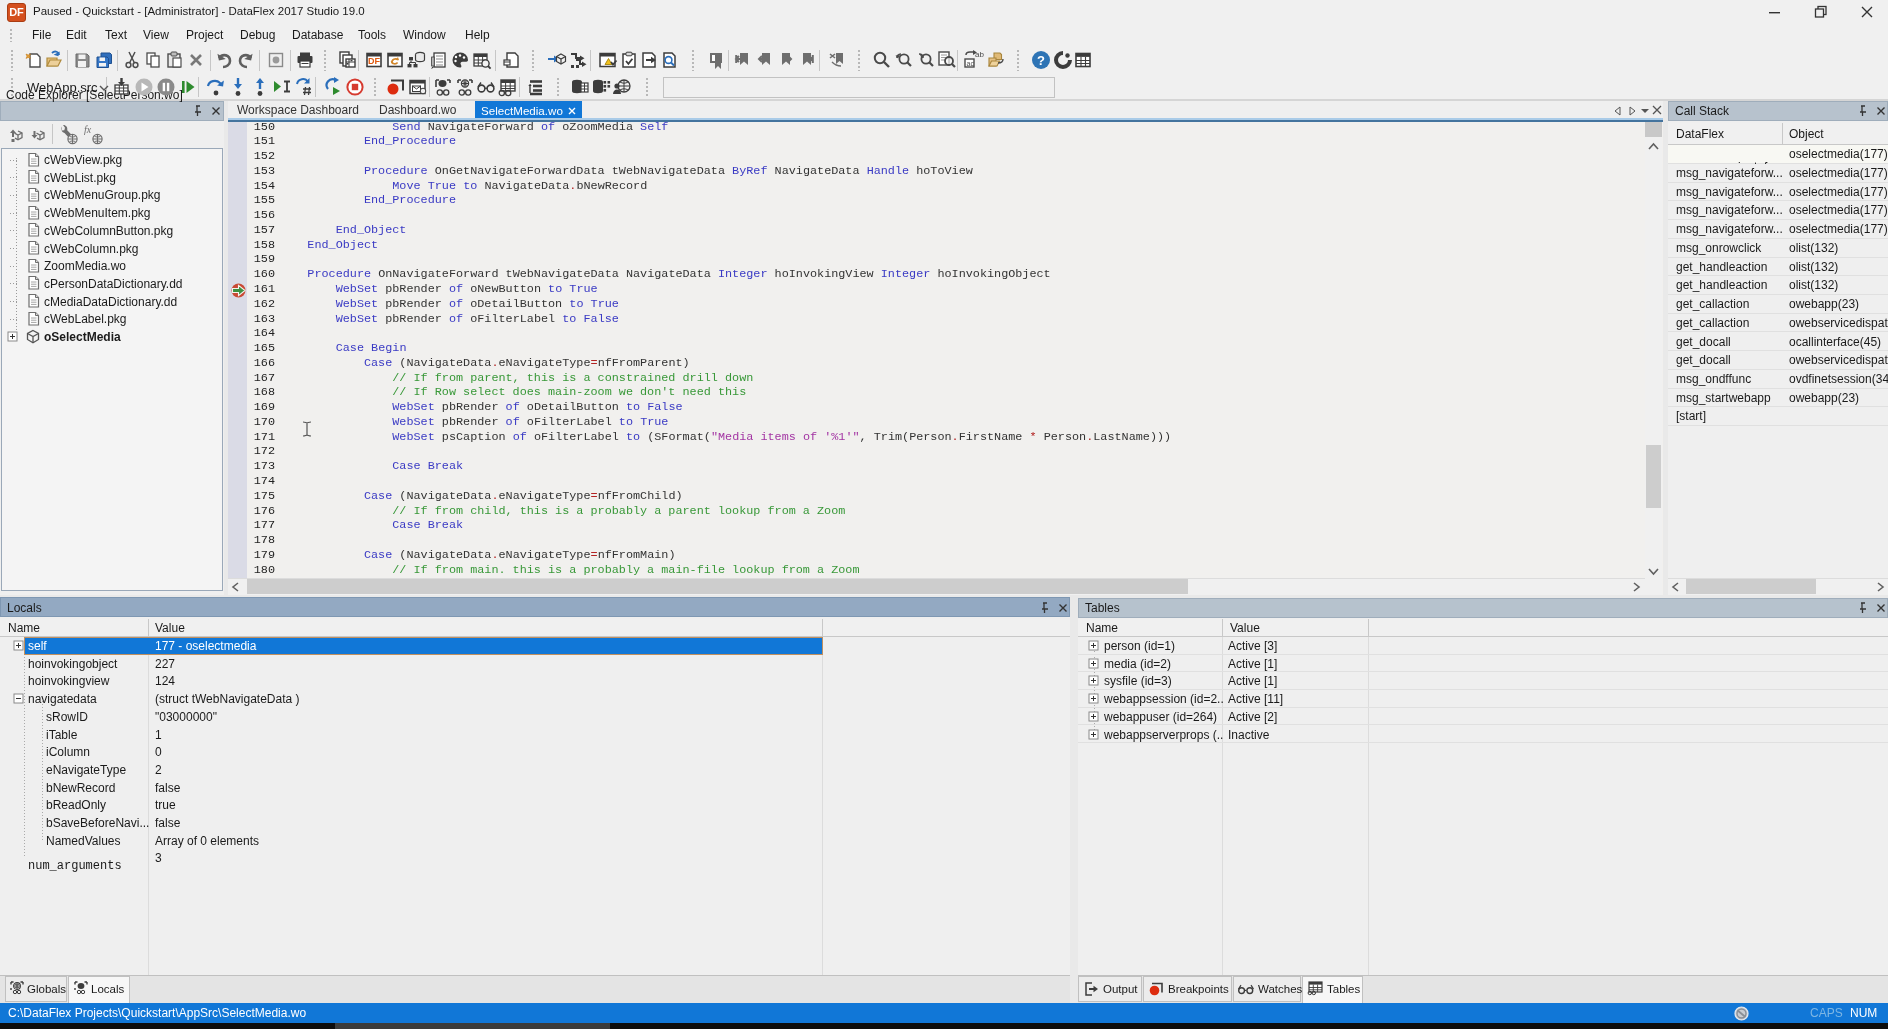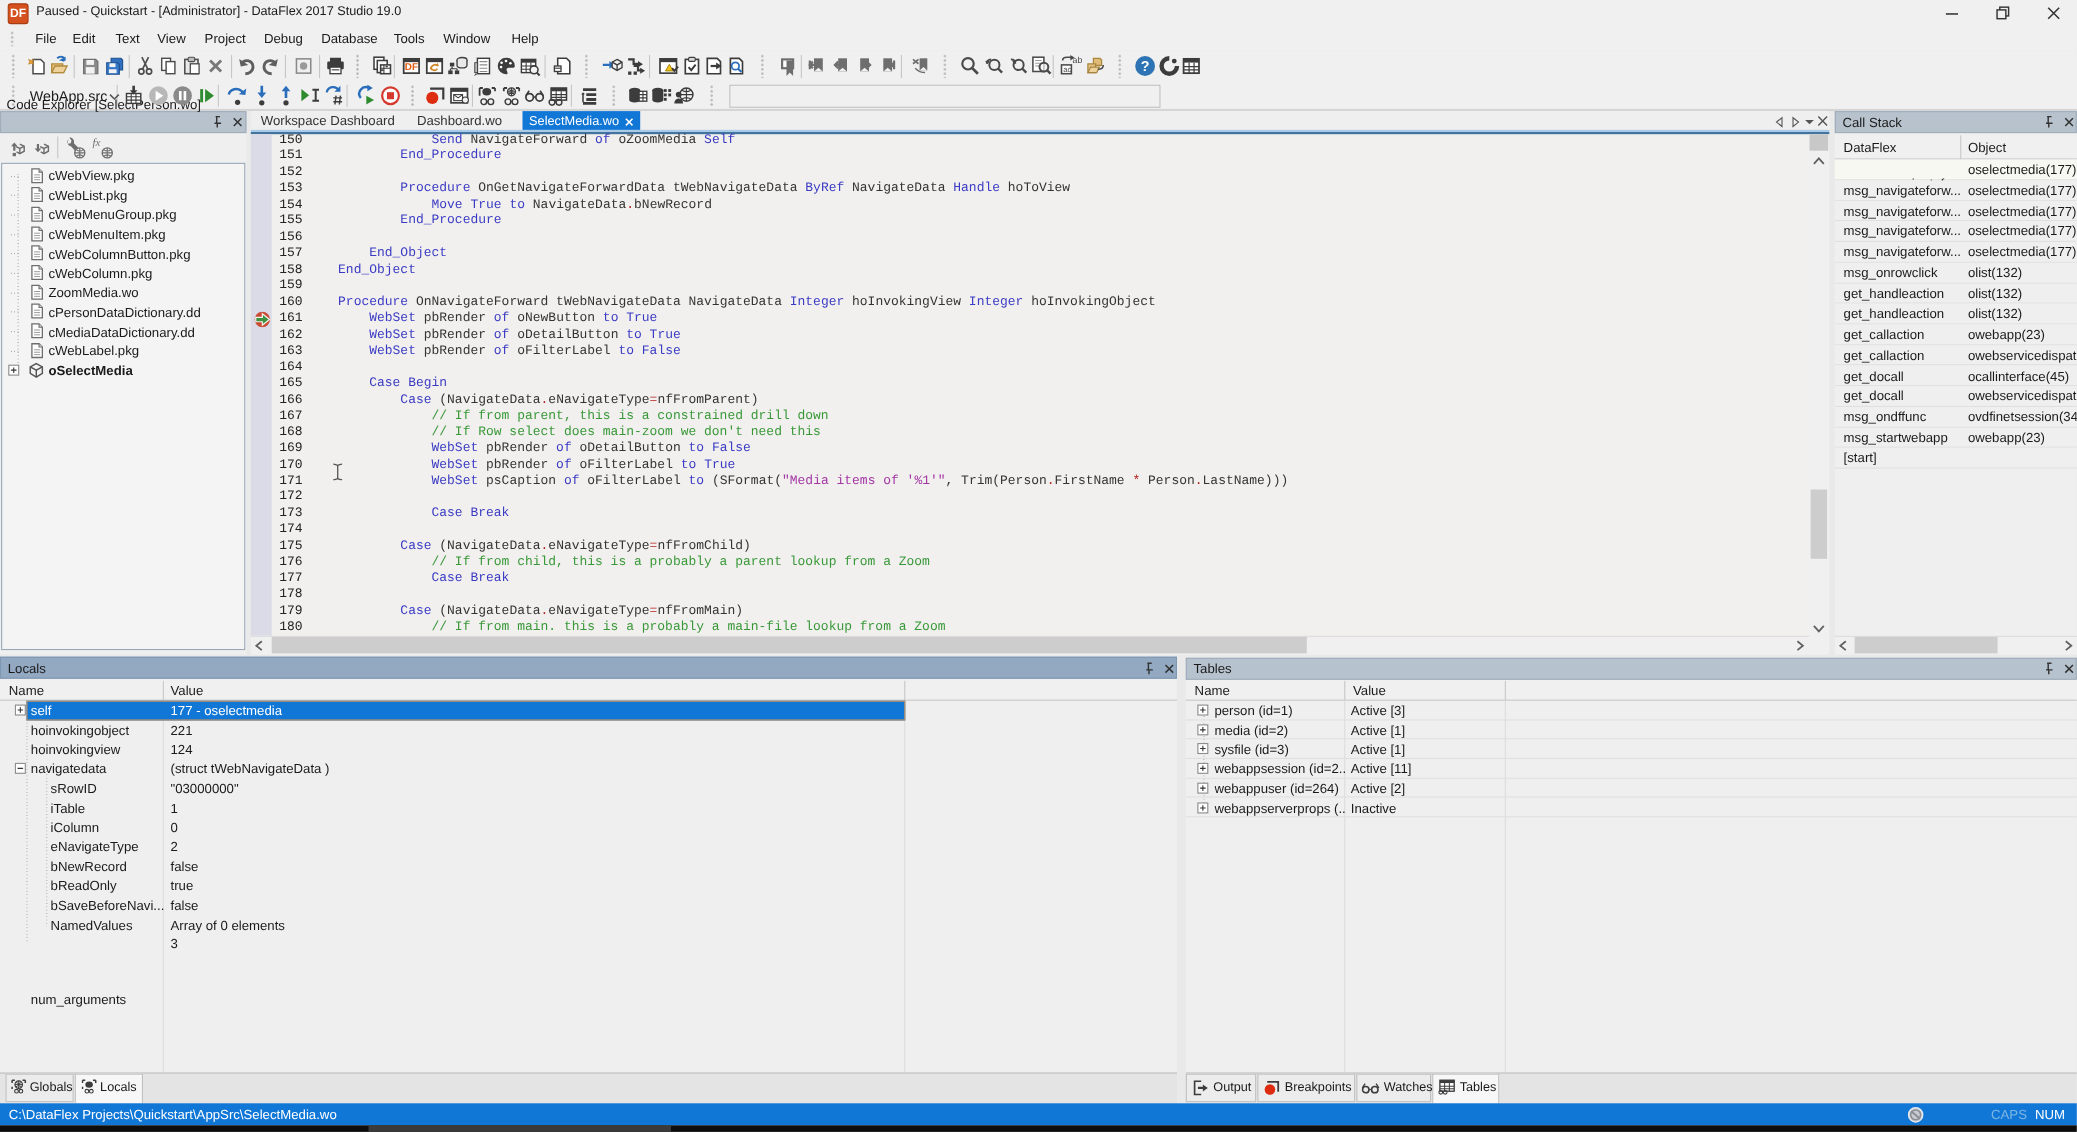--- a/index.html
+++ b/index.html
@@ -240,21 +240,21 @@
 <div class="abs" style="left:24px;top:645px;width:1px;height:212.39999999999998px;background-image:linear-gradient(#aaa 1px,transparent 1px);background-size:1px 3px;"></div>
 <div class="abs" style="left:42px;top:698.1px;width:1px;height:143.6px;background-image:linear-gradient(#aaa 1px,transparent 1px);background-size:1px 3px;"></div>
 <div class="abs" style="left:24px;top:637.0px;width:799px;height:17.7px;background:#1177d7;border:1px solid #c09060;"></div>
 <div class="abs ttl" style="left:28px;top:639.0px;color:#fff;">self</div>
 <div class="abs ttl" style="left:155px;top:639.0px;color:#fff;">177 - oselectmedia</div>
 <svg class="abs" style="left:13px;top:640.0px" width="12" height="12" viewBox="0 0 12 12">
       <rect x="1" y="1" width="9" height="9" fill="#fff" stroke="#8a8a8a"></rect>
       <path d="M3 5.5 h5 M5.5 3 v5" stroke="#333"></path>
     </svg>
 <div class="abs ttl" style="left:28px;top:656.7px;">hoinvokingobject</div>
-<div class="abs ttl" style="left:155px;top:656.7px;">221</div>
+<div class="abs ttl" style="left:155px;top:656.7px;">227</div>
 <div class="abs ttl" style="left:28px;top:674.4px;">hoinvokingview</div>
 <div class="abs ttl" style="left:155px;top:674.4px;">124</div>
 <div class="abs ttl" style="left:28px;top:692.1px;">navigatedata</div>
 <div class="abs ttl" style="left:155px;top:692.1px;">(struct tWebNavigateData )</div>
 <svg class="abs" style="left:13px;top:693.1px" width="12" height="12" viewBox="0 0 12 12">
       <rect x="1" y="1" width="9" height="9" fill="#fff" stroke="#8a8a8a"></rect>
       <path d="M3 5.5 h5" stroke="#333"></path>
     </svg>
 <div class="abs ttl" style="left:46px;top:709.8px;">sRowID</div>
 <div class="abs ttl" style="left:155px;top:709.8px;">"03000000"</div>
@@ -265,21 +265,21 @@
 <div class="abs ttl" style="left:46px;top:762.9px;">eNavigateType</div>
 <div class="abs ttl" style="left:155px;top:762.9px;">2</div>
 <div class="abs ttl" style="left:46px;top:780.6px;">bNewRecord</div>
 <div class="abs ttl" style="left:155px;top:780.6px;">false</div>
 <div class="abs ttl" style="left:46px;top:798.3px;">bReadOnly</div>
 <div class="abs ttl" style="left:155px;top:798.3px;">true</div>
 <div class="abs ttl" style="left:46px;top:816.0px;">bSaveBeforeNavi...</div>
 <div class="abs ttl" style="left:155px;top:816.0px;">false</div>
 <div class="abs ttl" style="left:46px;top:833.7px;">NamedValues</div>
 <div class="abs ttl" style="left:155px;top:833.7px;">Array of 0 elements</div>
-<div class="abs ttl" style="left:28px;top:902px;">num_arguments</div>
+<div class="abs ttl" style="left:28px;top:859px;font-family:Liberation Mono, monospace;">num_arguments</div>
 <div class="abs ttl" style="left:155px;top:851.4px;">3</div>
 <div class="abs" style="left:0;top:975px;width:1070px;height:28px;background:#e4e4e4;border-top:1px solid #c0c0c0;"></div>
 <div class="abs" style="left:5px;top:976px;width:62px;height:26px;background:#ececec;border:1px solid #c0c0c0;"></div>
 <div class="abs" style="left:68px;top:976px;width:62px;height:27px;background:#f7f7f7;border:1px solid #c0c0c0;border-bottom:none;"></div>
 <div class="abs" style="left:27px;top:983px;font-size:11.5px;color:#1a1a1a;">Globals</div>
 <div class="abs" style="left:91px;top:983px;font-size:11.5px;color:#1a1a1a;">Locals</div>
 <div class="abs" style="left:1078px;top:598px;width:810px;height:405px;background:#efefef;"></div>
 <div class="abs" style="left:1078px;top:598px;width:810px;height:20px;background:#b6c2cd;border:1px solid #9fadbb;"></div>
 <div class="abs ttl" style="left:1085px;top:601px;">Tables</div>
 <div class="abs" style="left:1078px;top:619px;width:810px;height:18px;background:#f0f0f0;border-bottom:1px solid #c8c8c8;"></div>

